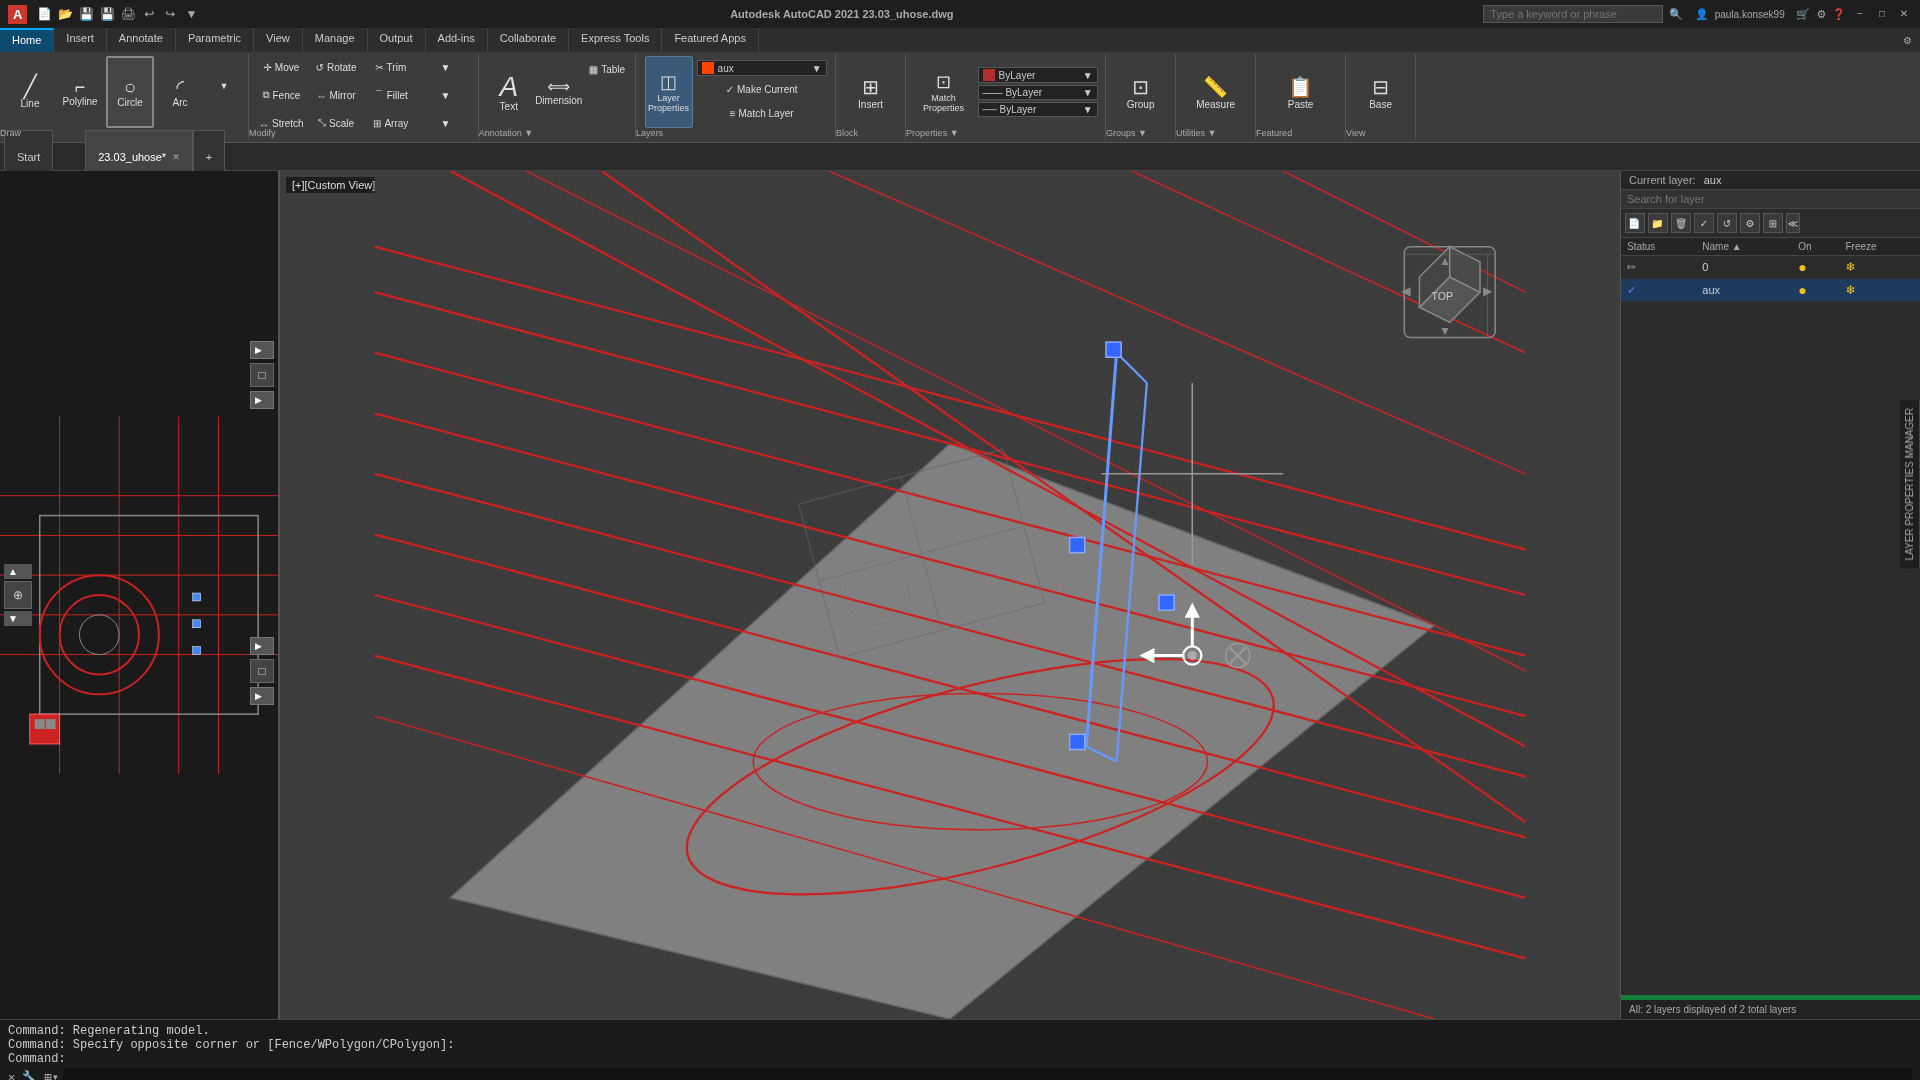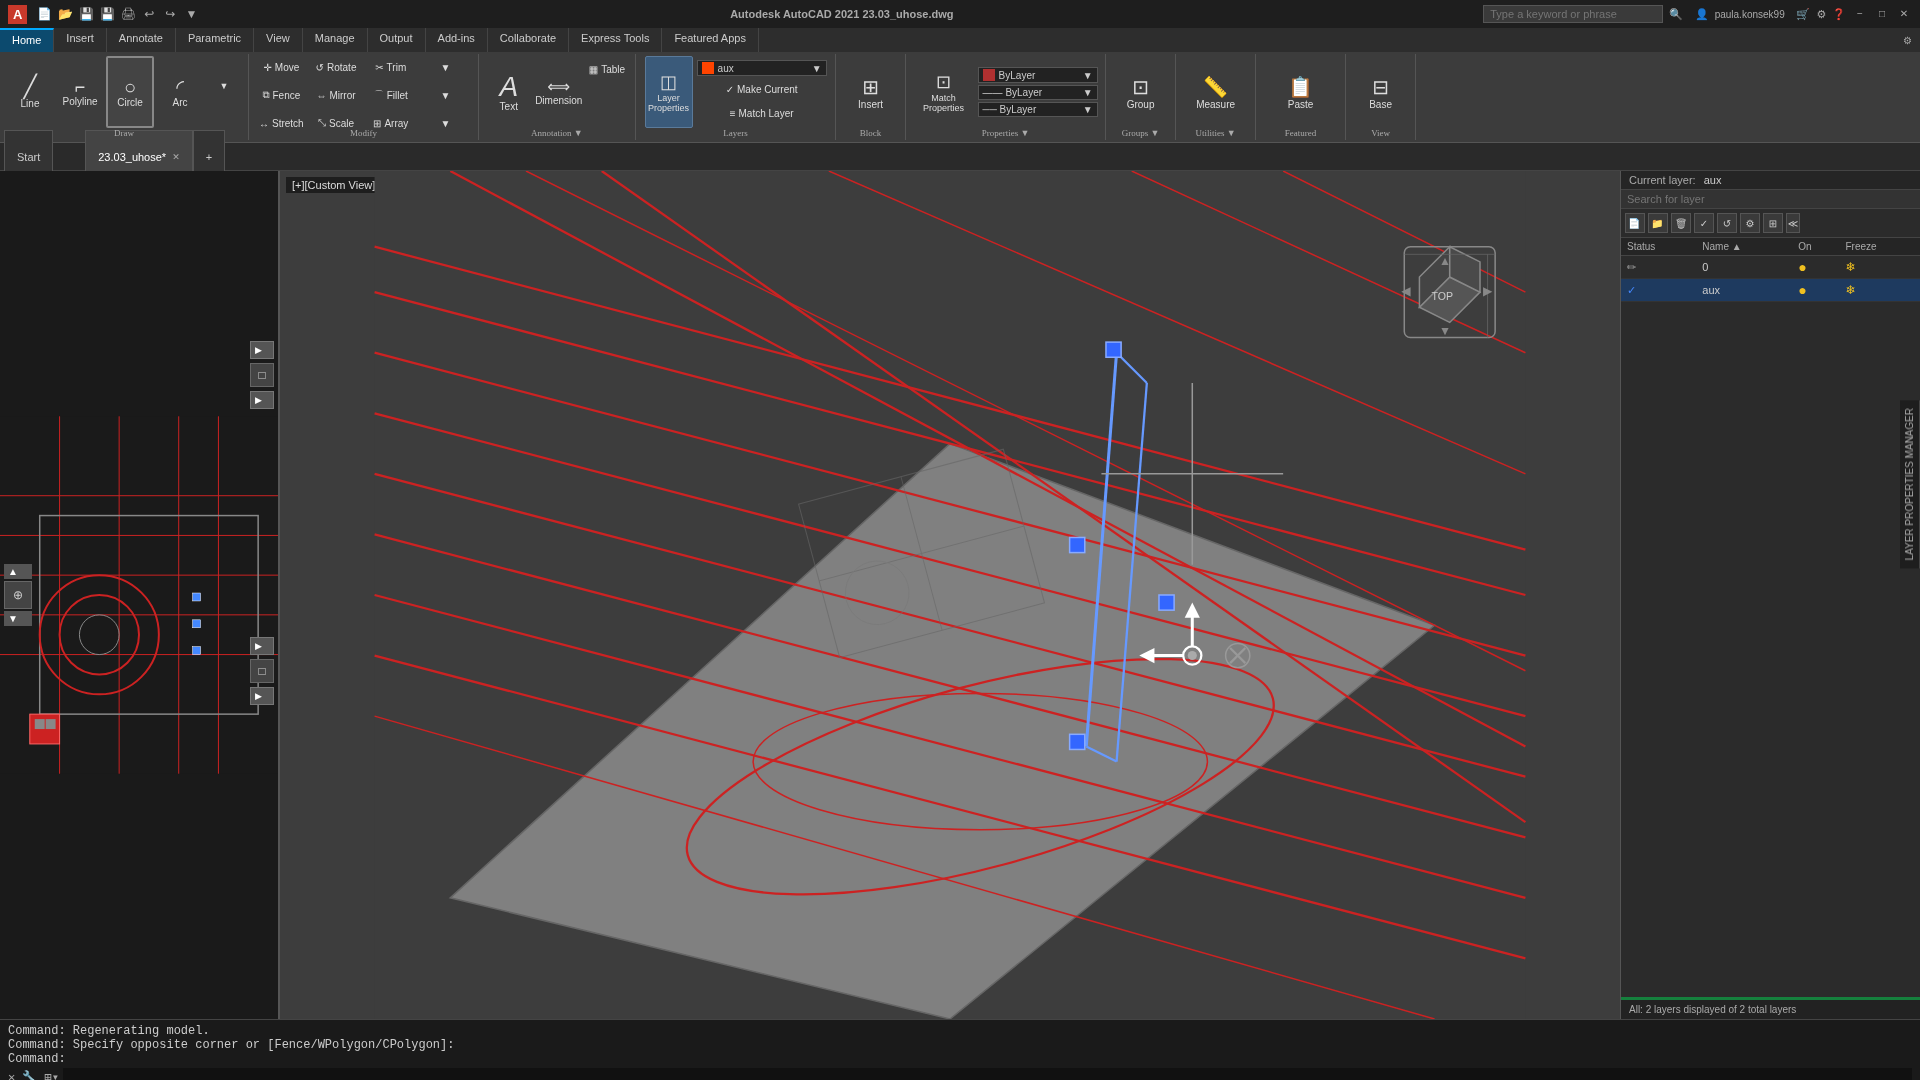--- a/index.html
+++ b/index.html
@@ -65,22 +65,20 @@
       padding: 2px 6px;
       min-width: 60px;
       position: relative;
     }
     .ribbon-group-label {
       font-size: 9px;
       color: #aaa;
       position: absolute;
       bottom: 2px;
       left: 0; right: 0;
-      text-align: center;
-      font-family: Liberation Serif, serif;
     }
     .ribbon-items {
       display: flex;
       flex-wrap: wrap;
       align-items: flex-start;
       gap: 2px;
       flex: 1;
     }
     .ribbon-btn {
       display: flex;
@@ -169,21 +167,21 @@
     #layer-table td {
       padding: 3px 6px;
       border-bottom: 1px solid #333;
     }
     .layer-row-active { background: #1e3a5f; }
     #layer-status {
       padding: 4px 8px;
       font-size: 10px;
       color: #aaa;
       background: #222;
-      border-top: 3px solid #15803d;
+      border-top: 5px solid #15803d;
     }
     #layer-search {
       width: 100%;
       background: #333;
       border: none;
       border-bottom: 1px solid #444;
       color: #ccc;
       padding: 3px 6px;
       font-size: 11px;
     }

